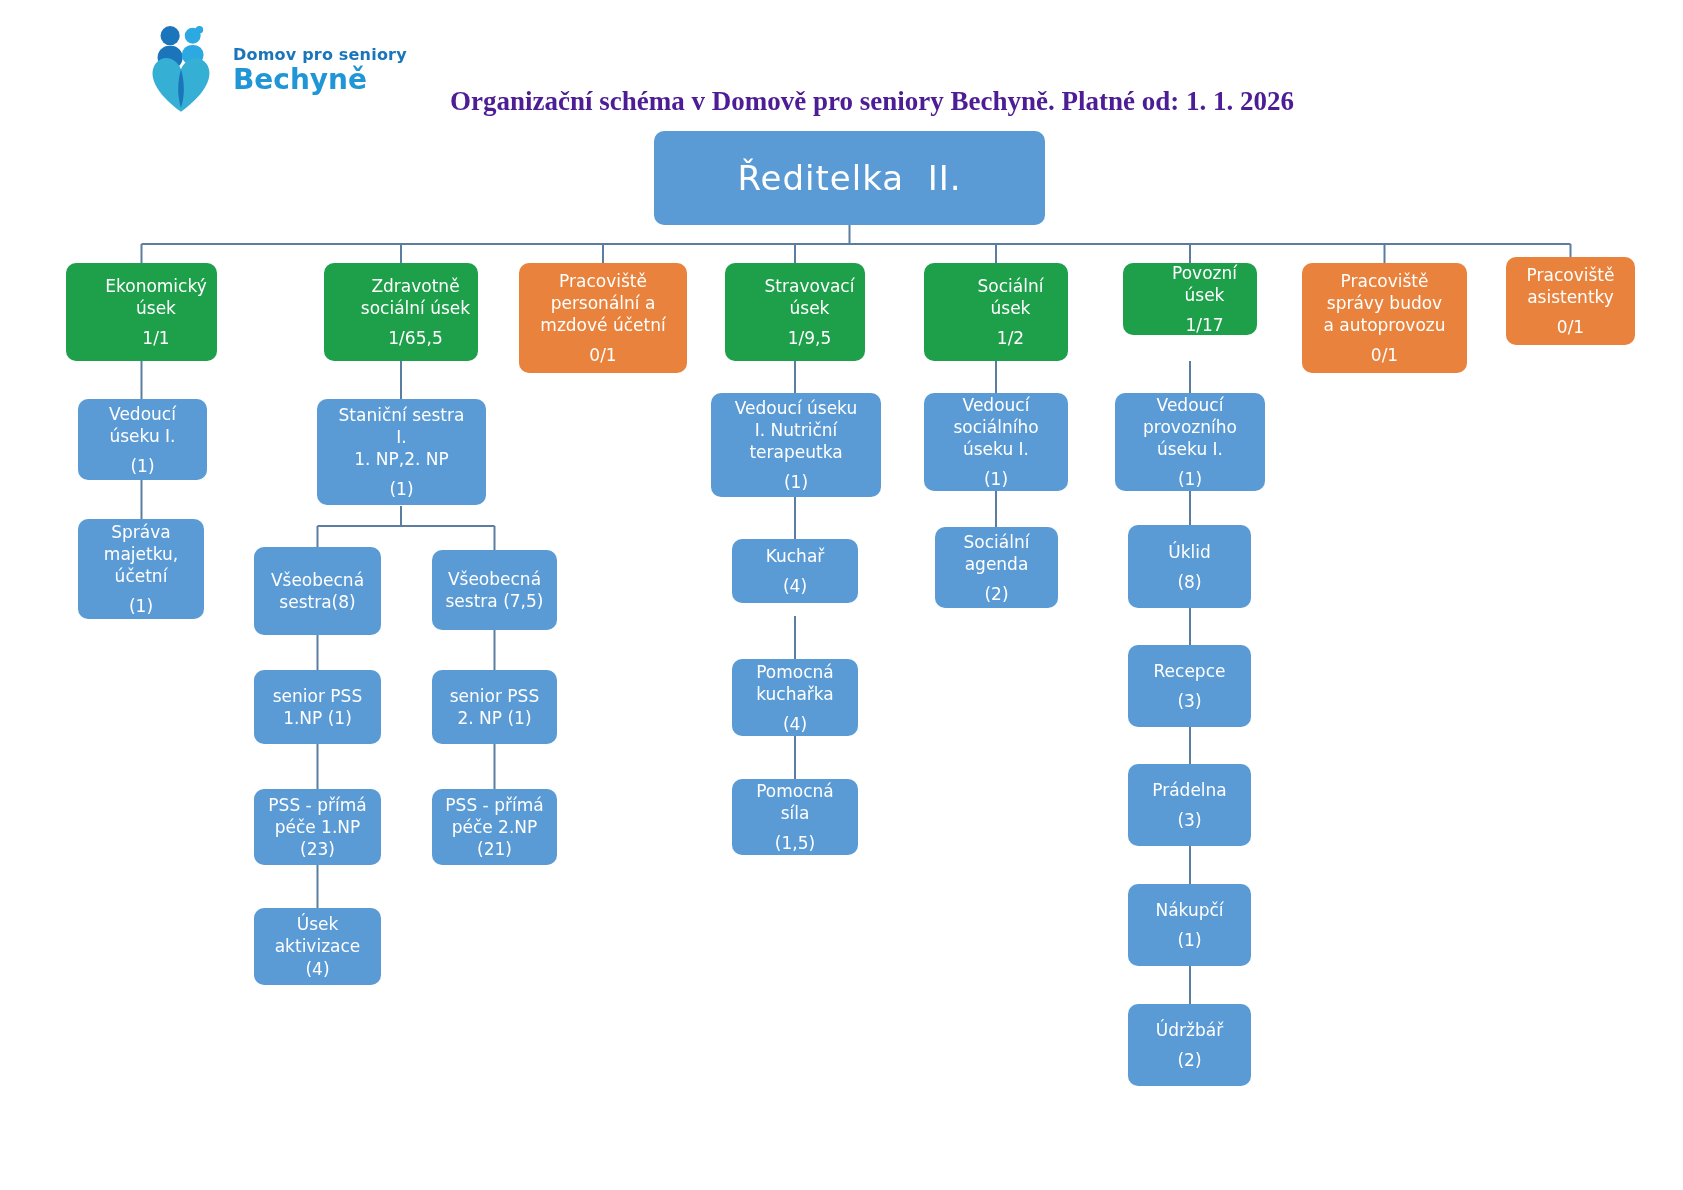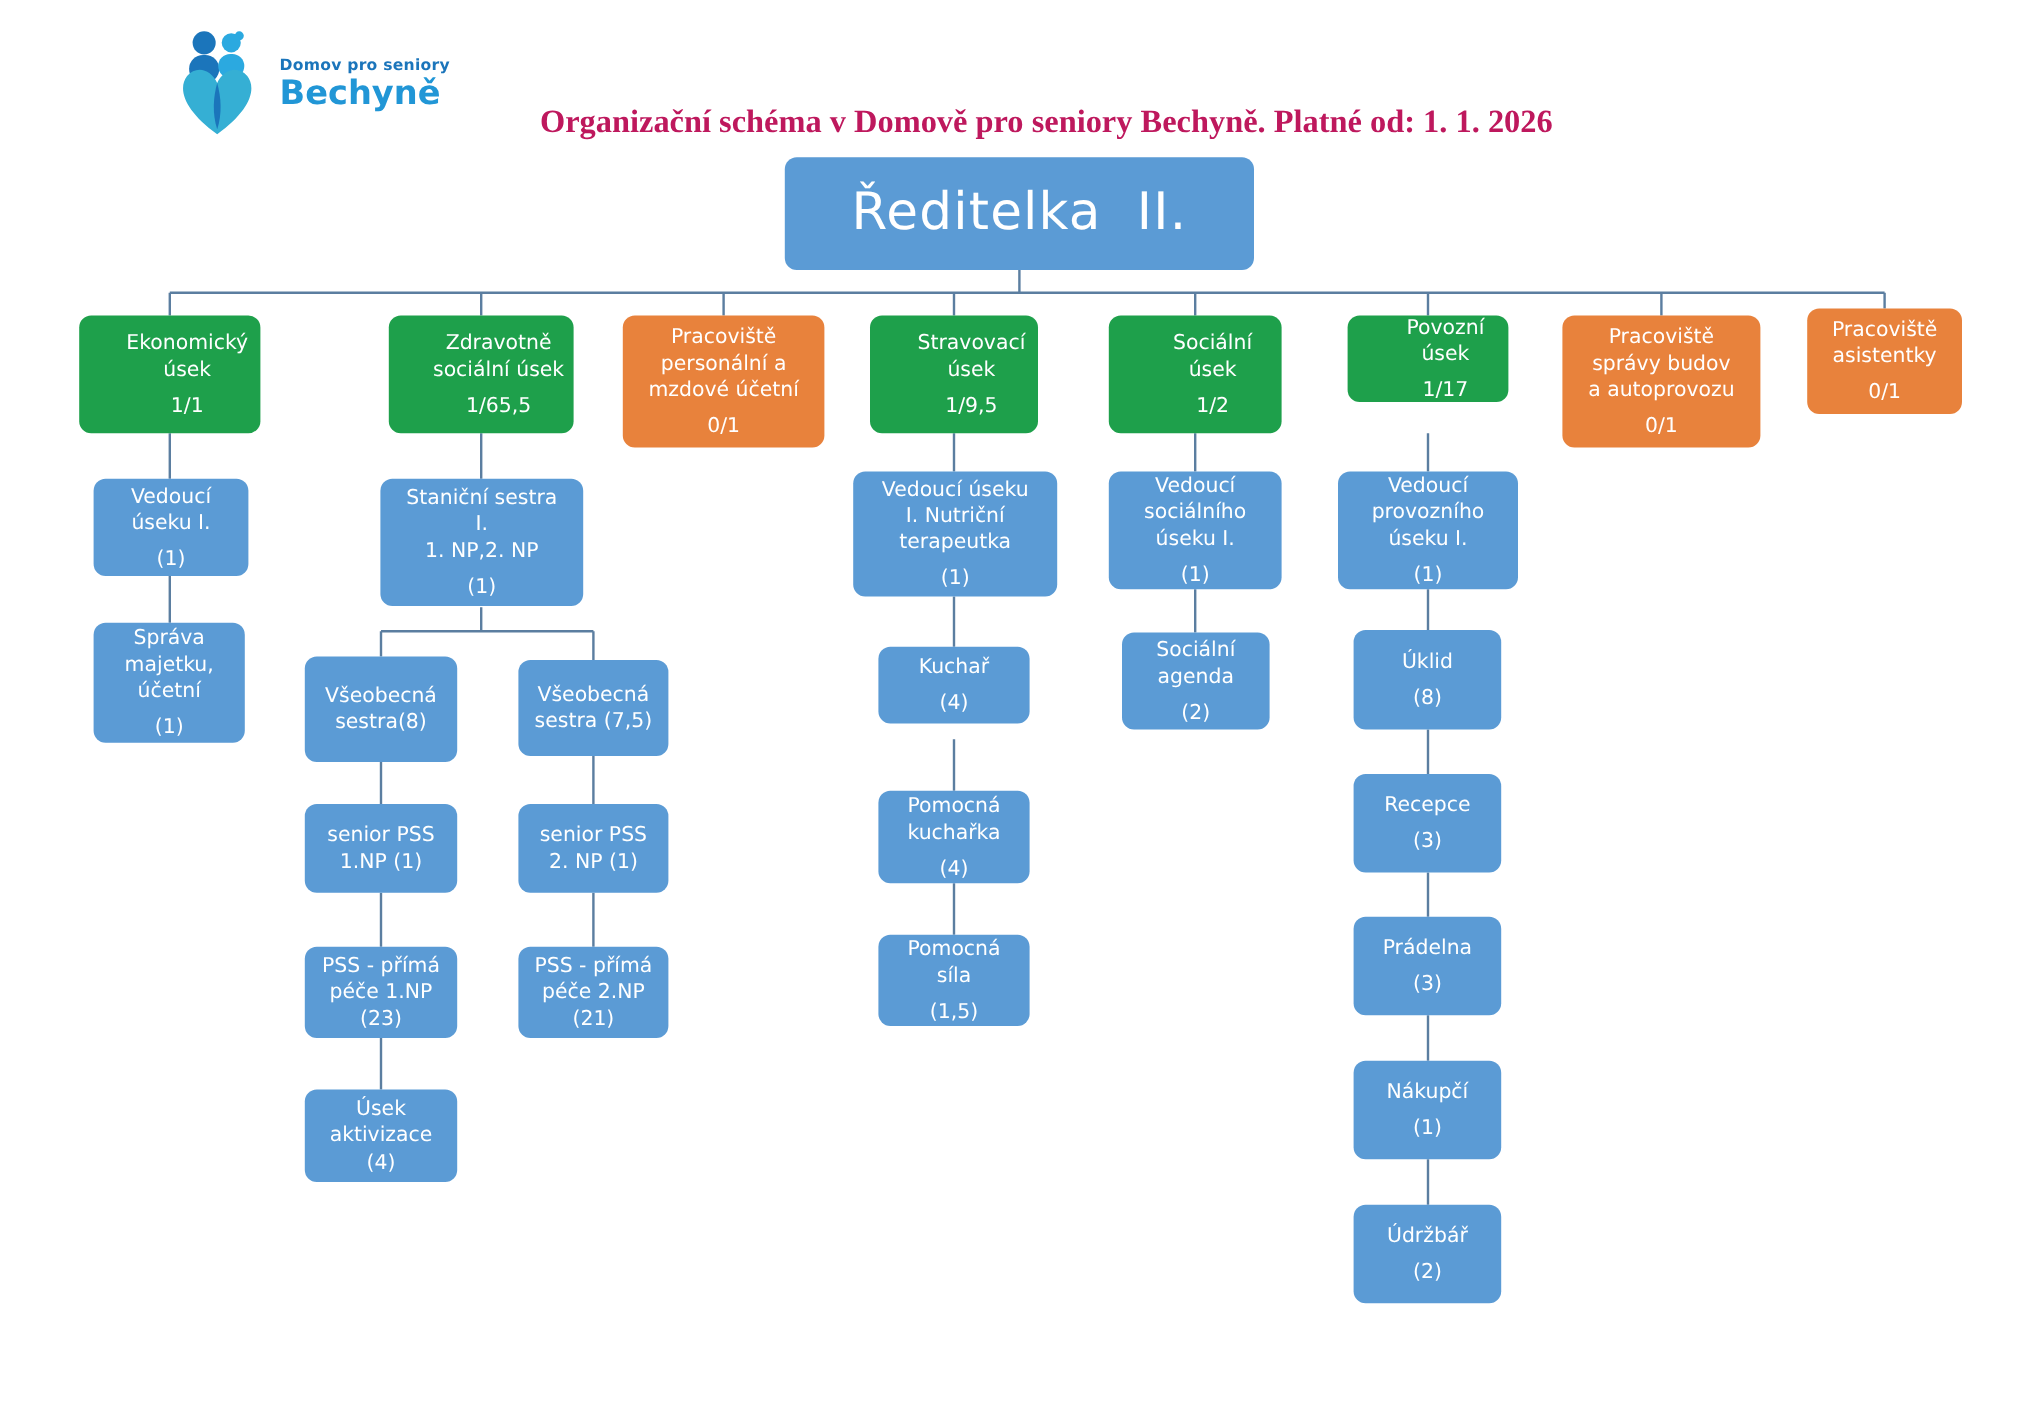--- a/index.html
+++ b/index.html
@@ -4,42 +4,42 @@
 <style>
   html,body{margin:0;padding:0;background:#ffffff;}
   #canvas{
     position:relative;width:1683px;height:1190px;background:#ffffff;
     font-family:"DejaVu Sans","Liberation Sans",sans-serif;overflow:hidden;
   }
   
   #logo{position:absolute;left:139px;top:24px;display:flex;align-items:center;gap:10px;}
   #logo svg{display:block;}
   .logo-text{display:flex;flex-direction:column;justify-content:center;line-height:1;}
-  .logo-line1{font-size:13px;font-weight:bold;color:#1b75bb;letter-spacing:.2px;}
+  .logo-line1{font-size:16px;font-weight:bold;color:#1b75bb;letter-spacing:.2px;}
   .logo-line2{font-size:28px;font-weight:bold;color:#2196d6;margin-top:3px;}
   
   #title{
     position:absolute;left:450px;top:86px;width:990px;
     font-family:"Liberation Serif","DejaVu Serif",serif;
-    font-weight:bold;font-size:27px;color:#be185d;white-space:nowrap;
+    font-weight:bold;font-size:27px;color:#4c1d95;white-space:nowrap;
   }
   
   #connectors{position:absolute;left:0;top:0;width:1683px;height:1190px;}
   
   .node{
     position:absolute;border-radius:10px;color:#ffffff;
     display:flex;flex-direction:column;align-items:center;justify-content:center;
     text-align:center;box-sizing:border-box;padding:4px 4px;
   }
   .node.blue{background:#5b9bd5;}
   .node.green{background:#1ea04b;padding-left:33px;}
   .node.orange{background:#e8823c;}
   .node-label{white-space:pre-wrap;font-size:17px;line-height:1.3;}
   .node-count{font-size:17px;line-height:1.2;margin-top:9px;}
-  #node-reditelka .node-label{font-size:43px;letter-spacing:1px;}
+  #node-reditelka .node-label{font-size:34px;letter-spacing:1px;}
 </style>
 </head>
 <body>
 
 <div id="canvas">
 
   <div id="logo">
     <span>
       <svg width="84" height="92" viewBox="0 0 100 110">
         <circle cx="37" cy="14" r="11.5" fill="#1b75bb"></circle>

